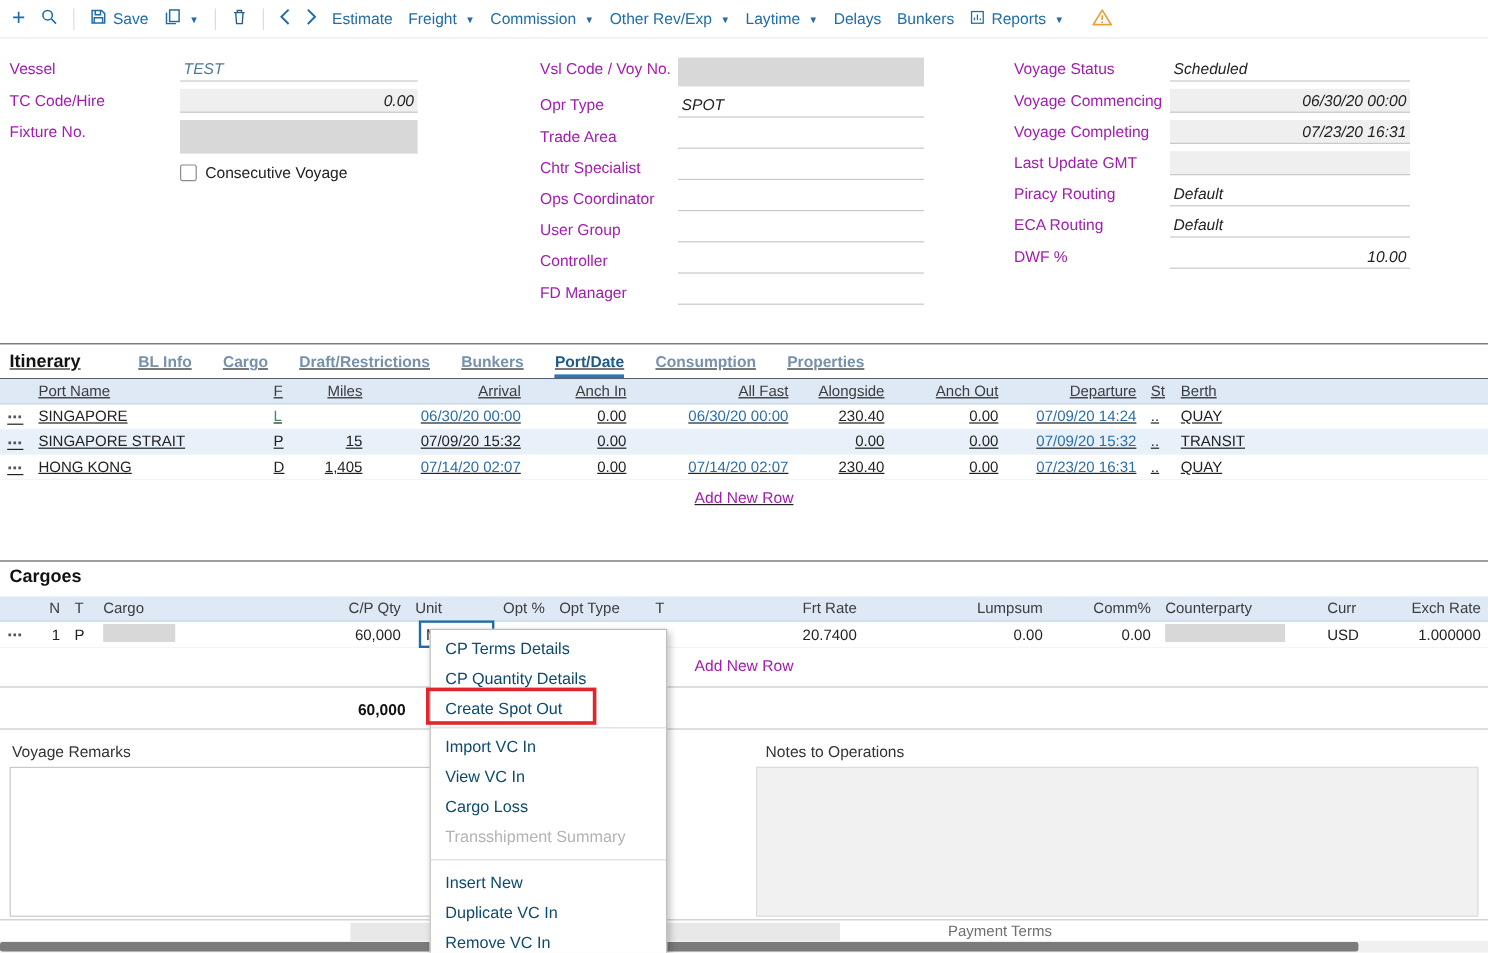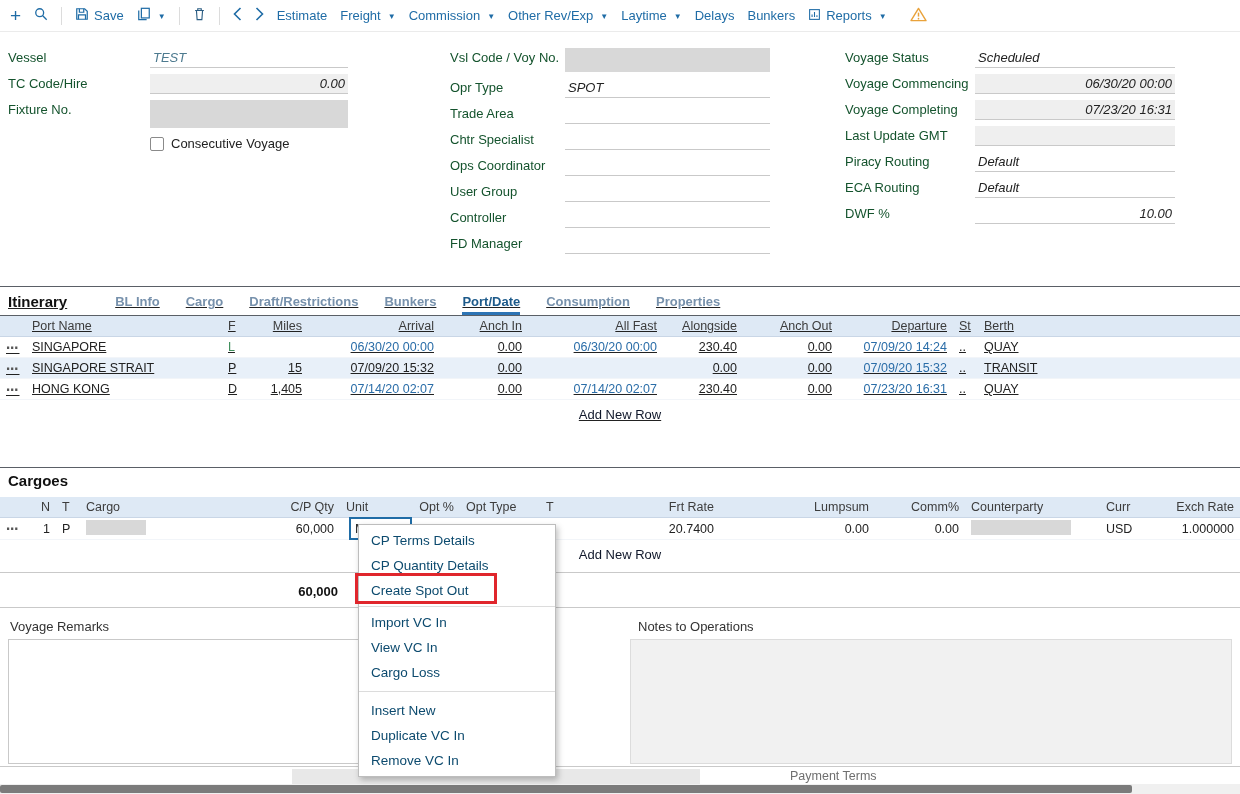--- a/index.html
+++ b/index.html
@@ -13,21 +13,21 @@
   .tb-sep { width:1px; height:18px; background:#dcdcdc; }
   .caret { font-size:8px; color:#1f6ca6; margin-left:2px; transform:translateY(1px); }
   .warn { margin-left:10px; }
 
   
   .fcol { position:absolute; top:48px; }
   .fcol-left { left:8px; width:340px; }
   .fcol-mid { left:450px; width:322px; }
   .fcol-right { left:845px; width:390px; }
   .frow { display:flex; align-items:flex-start; margin-bottom:6px; }
-  .flabel { color:#14532d; font-size:13px; flex-shrink:0; padding-top:2px; }
+  .flabel { color:#a21caf; font-size:13px; flex-shrink:0; padding-top:2px; }
   .fcol-left .flabel { width:142px; }
   .fcol-mid .flabel { width:115px; }
   .fcol-right .flabel { width:130px; }
   .fval { height:20px; line-height:19px; border-bottom:1px solid #c9c9c9; font-size:13px; color:#222; padding:0 3px; overflow:hidden;font-style:italic; }
   .fcol-left .fval { width:198px; }
   .fcol-mid .fval { width:205px; }
   .fcol-right .fval { width:200px; }
   .fval.ro { background:#efefef; }
   .fval.num { text-align:right; }
   .fval.redacted { background:#d8d8d8; border-bottom:none; height:24px; }
@@ -50,21 +50,21 @@
   
   .thead { display:flex; background:#dee9f5; height:21px; align-items:center; border-bottom:1px solid #c9d6e6; font-size:12.5px; color:#3c3c3c; }
   .trow { display:flex; height:21px; align-items:center; font-size:12.5px; color:#222; border-bottom:1px solid #f2f5f9; }
   .trow.alt { background:#e8f0f9; }
   .cell { padding:0 6px; overflow:hidden; white-space:nowrap; }
   .r { text-align:right; }
   .lnk { color:#2a6da8; }
   .dots { color:#555; font-weight:700; cursor:pointer; letter-spacing:1px; }
   .f-load { color:#3e8e5a; }
   .addrow { text-align:center; padding-top:7px; }
-  .addrow span { color:#0f172a; font-size:13px; cursor:pointer; }
+  .addrow span { color:#a21caf; font-size:13px; cursor:pointer; }
   
   .c0{width:26px;} .c1{width:196px;} .c2{width:30px;} .c3{width:56px;} .c4{width:132px;}
   .c5{width:88px;} .c6{width:135px;} .c7{width:80px;} .c8{width:95px;} .c9{width:115px;}
   .c10{width:25px;} .c11{flex:1;}
   
   .k0{width:28px;} .k1{width:28px;} .k2{width:24px;} .k3{width:200px;} .k4{width:60px;}
   .k5{width:60px;} .k6{width:60px;} .k7{width:80px;} .k8{width:40px;} .k9{width:140px;}
   .k10{width:155px;} .k11{width:90px;} .k12{width:135px;} .k13{width:45px;} .k14{width:95px;}
   .redact-cell { background:#d8d8d8; height:15px; }
   .totals { position:relative; margin-top:10px; border-top:1px solid #c9c9c9; border-bottom:1px solid #c9c9c9; height:36px; }
@@ -402,20 +402,21 @@
   </div>
 
   <div class="ctx-menu">
     <div class="ctx-item">CP Terms Details</div>
     <div class="ctx-item">CP Quantity Details</div>
     <div class="ctx-item">Create Spot Out</div>
     <div class="ctx-sep"></div>
     <div class="ctx-item">Import VC In</div>
     <div class="ctx-item">View VC In</div>
     <div class="ctx-item">Cargo Loss</div>
+    <div class="ctx-item disabled">Transshipment Summary</div>
     <div class="ctx-sep sep2"></div>
     <div class="ctx-item">Insert New</div>
     <div class="ctx-item">Duplicate VC In</div>
     <div class="ctx-item">Remove VC In</div>
   </div>
   <div class="annotation-box"></div>
 
 </div>
 
 </body></html>

